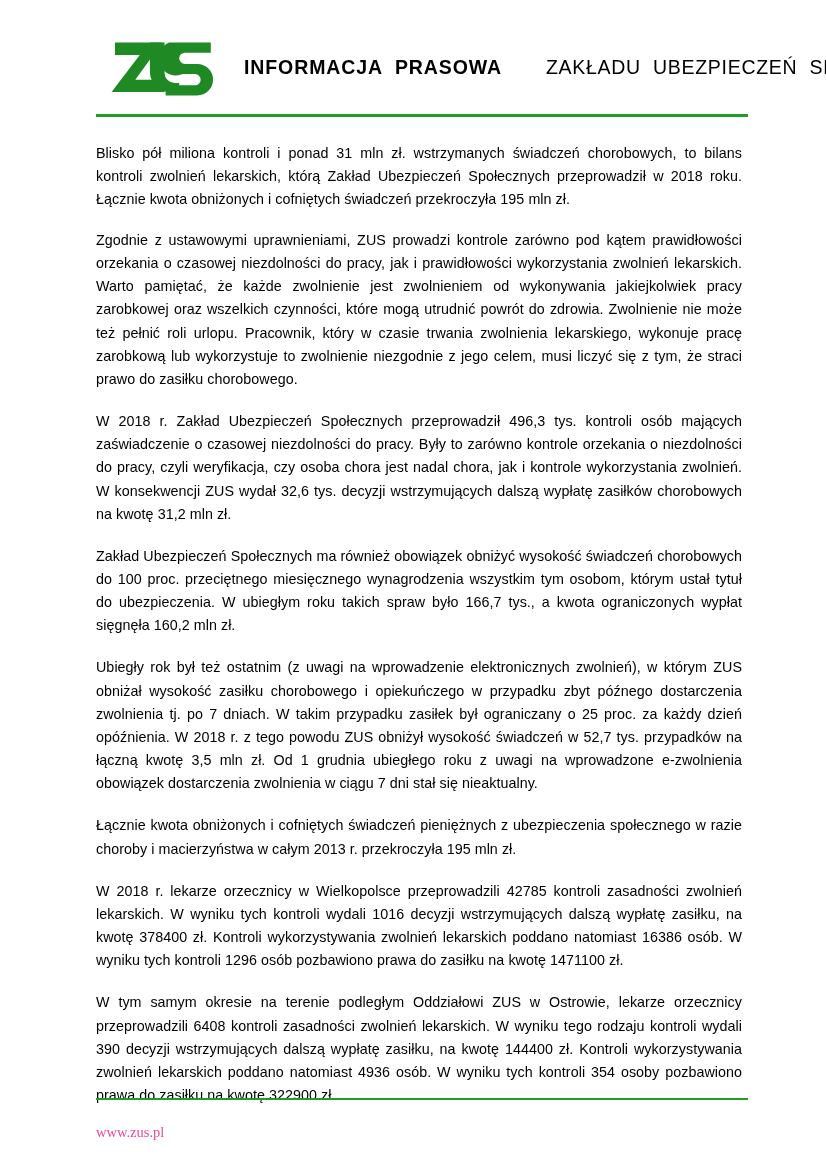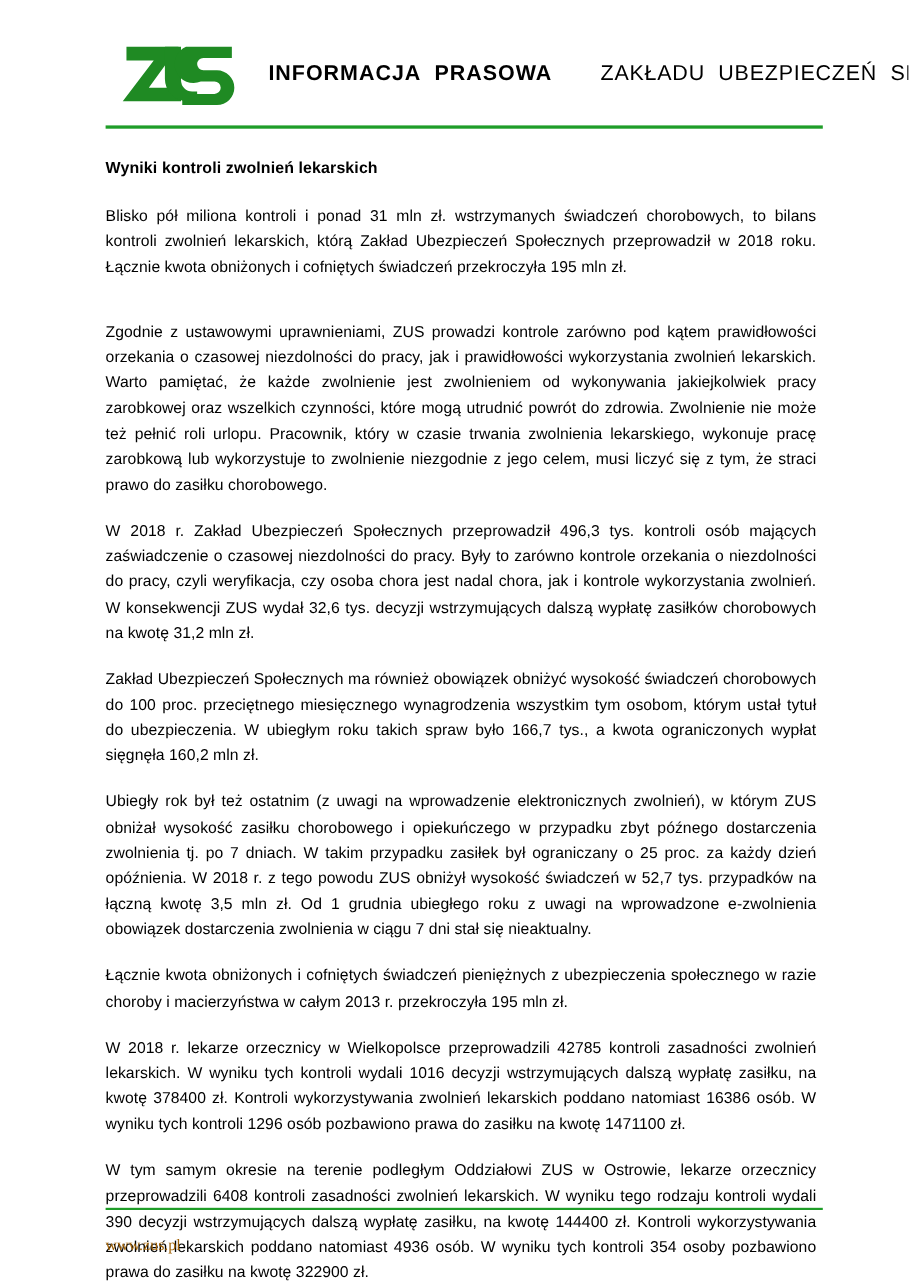--- a/index.html
+++ b/index.html
@@ -92,34 +92,34 @@
     line-height: 1.62;
     text-align: justify;
     margin: 19px 0 0 0;
     letter-spacing: 0.05px;
     hyphens: none;
   }
   p.lead {
     font-weight: normal;
     margin-top: 25px;
   }
-  p.para.first-body { margin-top: 36px; }
+  p.para.first-body { margin-top: 18px; }
 
   
   .footer-wrap {
     position: absolute;
     left: 0;
     right: 0;
     bottom: 0;
   }
   .footer-url {
     font-family: "Liberation Serif", serif;
     font-size: 14.5px;
     padding: 24px 0 28px 96px;
-    color: #a16207;
+    color: #ec4899;
   }
 </style>
 </head>
 <body>
 
 <div class="page">
 
   <div class="masthead">
     <div class="logo">
       <svg viewBox="0 0 190 110" xmlns="http://www.w3.org/2000/svg" aria-hidden="true">
@@ -136,21 +136,20 @@
     <div class="masthead-titles">
       <div class="title-line1">INFORMACJA  PRASOWA</div>
       <div class="title-line2">ZAKŁADU  UBEZPIECZEŃ  SPOŁECZNYCH</div>
     </div>
   </div>
 
   <div class="rule"></div>
 
   <div class="content">
 
-    <h1 class="doc-title">Wyniki kontroli zwolnień lekarskich</h1>
 
     <p class="para lead">Blisko pół miliona kontroli i ponad 31 mln zł. wstrzymanych świadczeń chorobowych, to bilans kontroli zwolnień lekarskich, którą Zakład Ubezpieczeń Społecznych przeprowadził w 2018 roku. Łącznie kwota obniżonych i cofniętych świadczeń przekroczyła 195 mln zł.</p>
 
     <p class="para first-body">Zgodnie z ustawowymi uprawnieniami, ZUS prowadzi kontrole zarówno pod kątem prawidłowości orzekania o czasowej niezdolności do pracy, jak i prawidłowości wykorzystania zwolnień lekarskich. Warto pamiętać, że każde zwolnienie jest zwolnieniem od wykonywania jakiejkolwiek pracy zarobkowej oraz wszelkich czynności, które mogą utrudnić powrót do zdrowia. Zwolnienie nie może też pełnić roli urlopu. Pracownik, który w czasie trwania zwolnienia lekarskiego, wykonuje pracę zarobkową lub wykorzystuje to zwolnienie niezgodnie z jego celem, musi liczyć się z tym, że straci prawo do zasiłku chorobowego.</p>
     <p class="para">W 2018 r. Zakład Ubezpieczeń Społecznych przeprowadził 496,3 tys. kontroli osób mających zaświadczenie o czasowej niezdolności do pracy. Były to zarówno kontrole orzekania o niezdolności do pracy, czyli weryfikacja, czy osoba chora jest nadal chora, jak i kontrole wykorzystania zwolnień. W konsekwencji ZUS wydał 32,6 tys. decyzji wstrzymujących dalszą wypłatę zasiłków chorobowych na kwotę 31,2 mln zł.</p>
     <p class="para">Zakład Ubezpieczeń Społecznych ma również obowiązek obniżyć wysokość świadczeń chorobowych do 100 proc. przeciętnego miesięcznego wynagrodzenia wszystkim tym osobom, którym ustał tytuł do ubezpieczenia. W ubiegłym roku takich spraw było 166,7 tys., a kwota ograniczonych wypłat sięgnęła 160,2 mln zł.</p>
     <p class="para">Ubiegły rok był też ostatnim (z uwagi na wprowadzenie elektronicznych zwolnień), w którym ZUS obniżał wysokość zasiłku chorobowego i opiekuńczego w przypadku zbyt późnego dostarczenia zwolnienia tj. po 7 dniach. W takim przypadku zasiłek był ograniczany o 25 proc. za każdy dzień opóźnienia. W 2018 r. z tego powodu ZUS obniżył wysokość świadczeń w 52,7 tys. przypadków na łączną kwotę 3,5 mln zł. Od 1 grudnia ubiegłego roku z uwagi na wprowadzone e-zwolnienia obowiązek dostarczenia zwolnienia w ciągu 7 dni stał się nieaktualny.</p>
     <p class="para">Łącznie kwota obniżonych i cofniętych świadczeń pieniężnych z ubezpieczenia społecznego w razie choroby i macierzyństwa w całym 2013 r. przekroczyła 195 mln zł.</p>
     <p class="para">W 2018 r. lekarze orzecznicy w Wielkopolsce przeprowadzili 42785 kontroli zasadności zwolnień lekarskich. W wyniku tych kontroli wydali 1016 decyzji wstrzymujących dalszą wypłatę zasiłku, na kwotę 378400 zł. Kontroli wykorzystywania zwolnień lekarskich poddano natomiast 16386 osób. W wyniku tych kontroli 1296 osób pozbawiono prawa do zasiłku na kwotę 1471100  zł.</p>
     <p class="para">W tym samym okresie na terenie podległym Oddziałowi ZUS w Ostrowie, lekarze orzecznicy przeprowadzili 6408 kontroli zasadności zwolnień lekarskich. W wyniku tego rodzaju kontroli wydali 390 decyzji wstrzymujących dalszą wypłatę zasiłku, na kwotę 144400 zł. Kontroli wykorzystywania zwolnień lekarskich poddano natomiast 4936 osób. W wyniku tych kontroli 354 osoby pozbawiono prawa do zasiłku na kwotę 322900  zł.</p>

